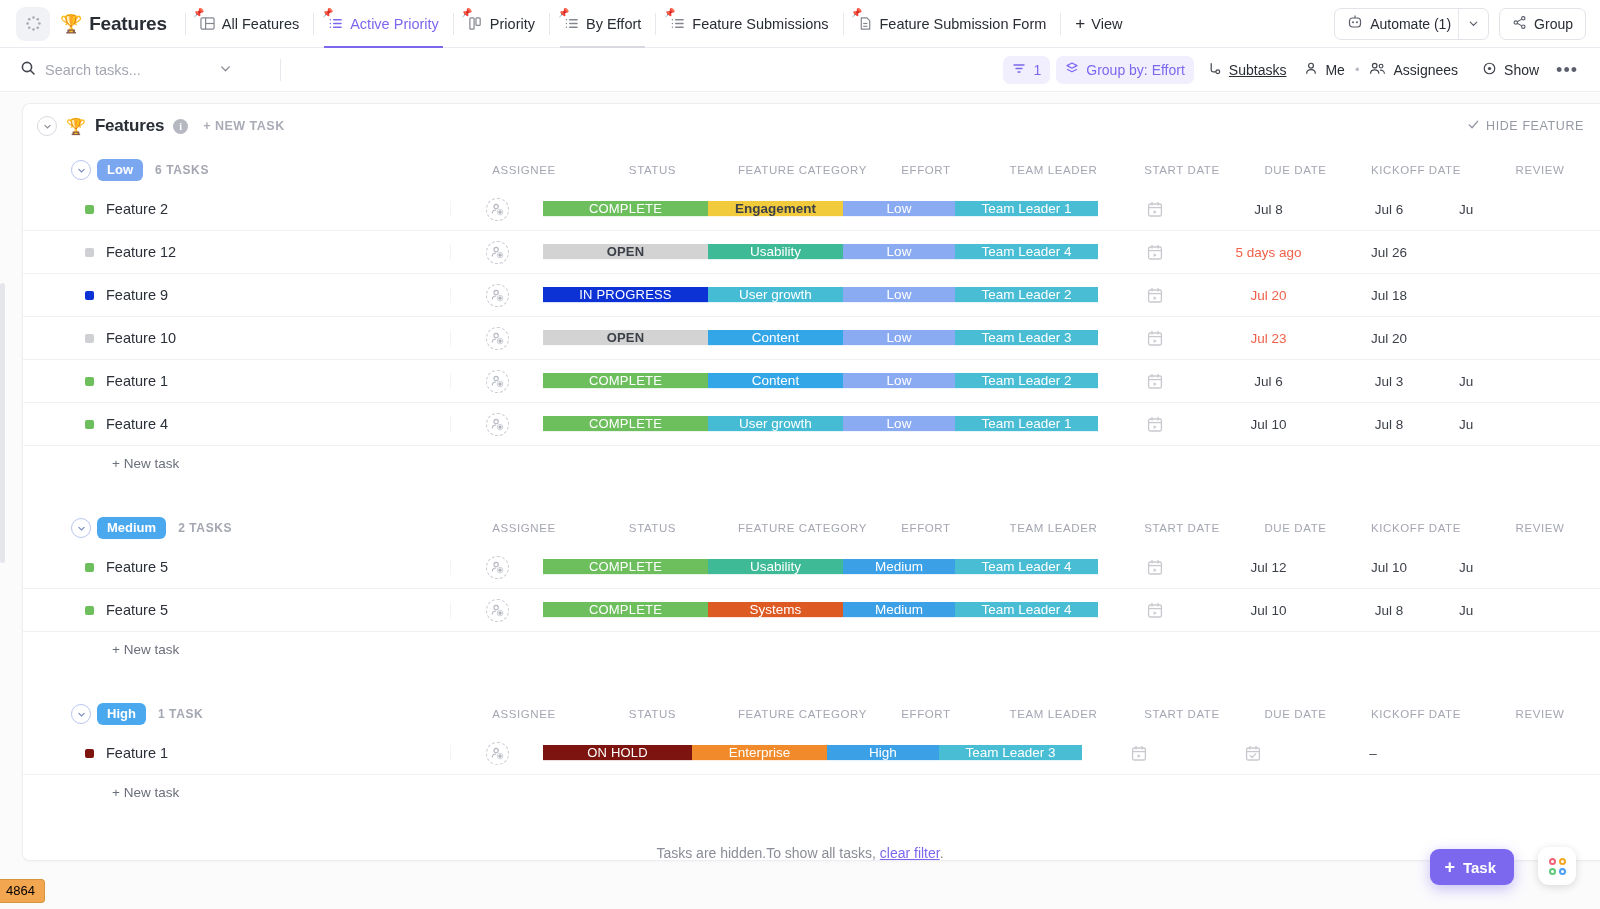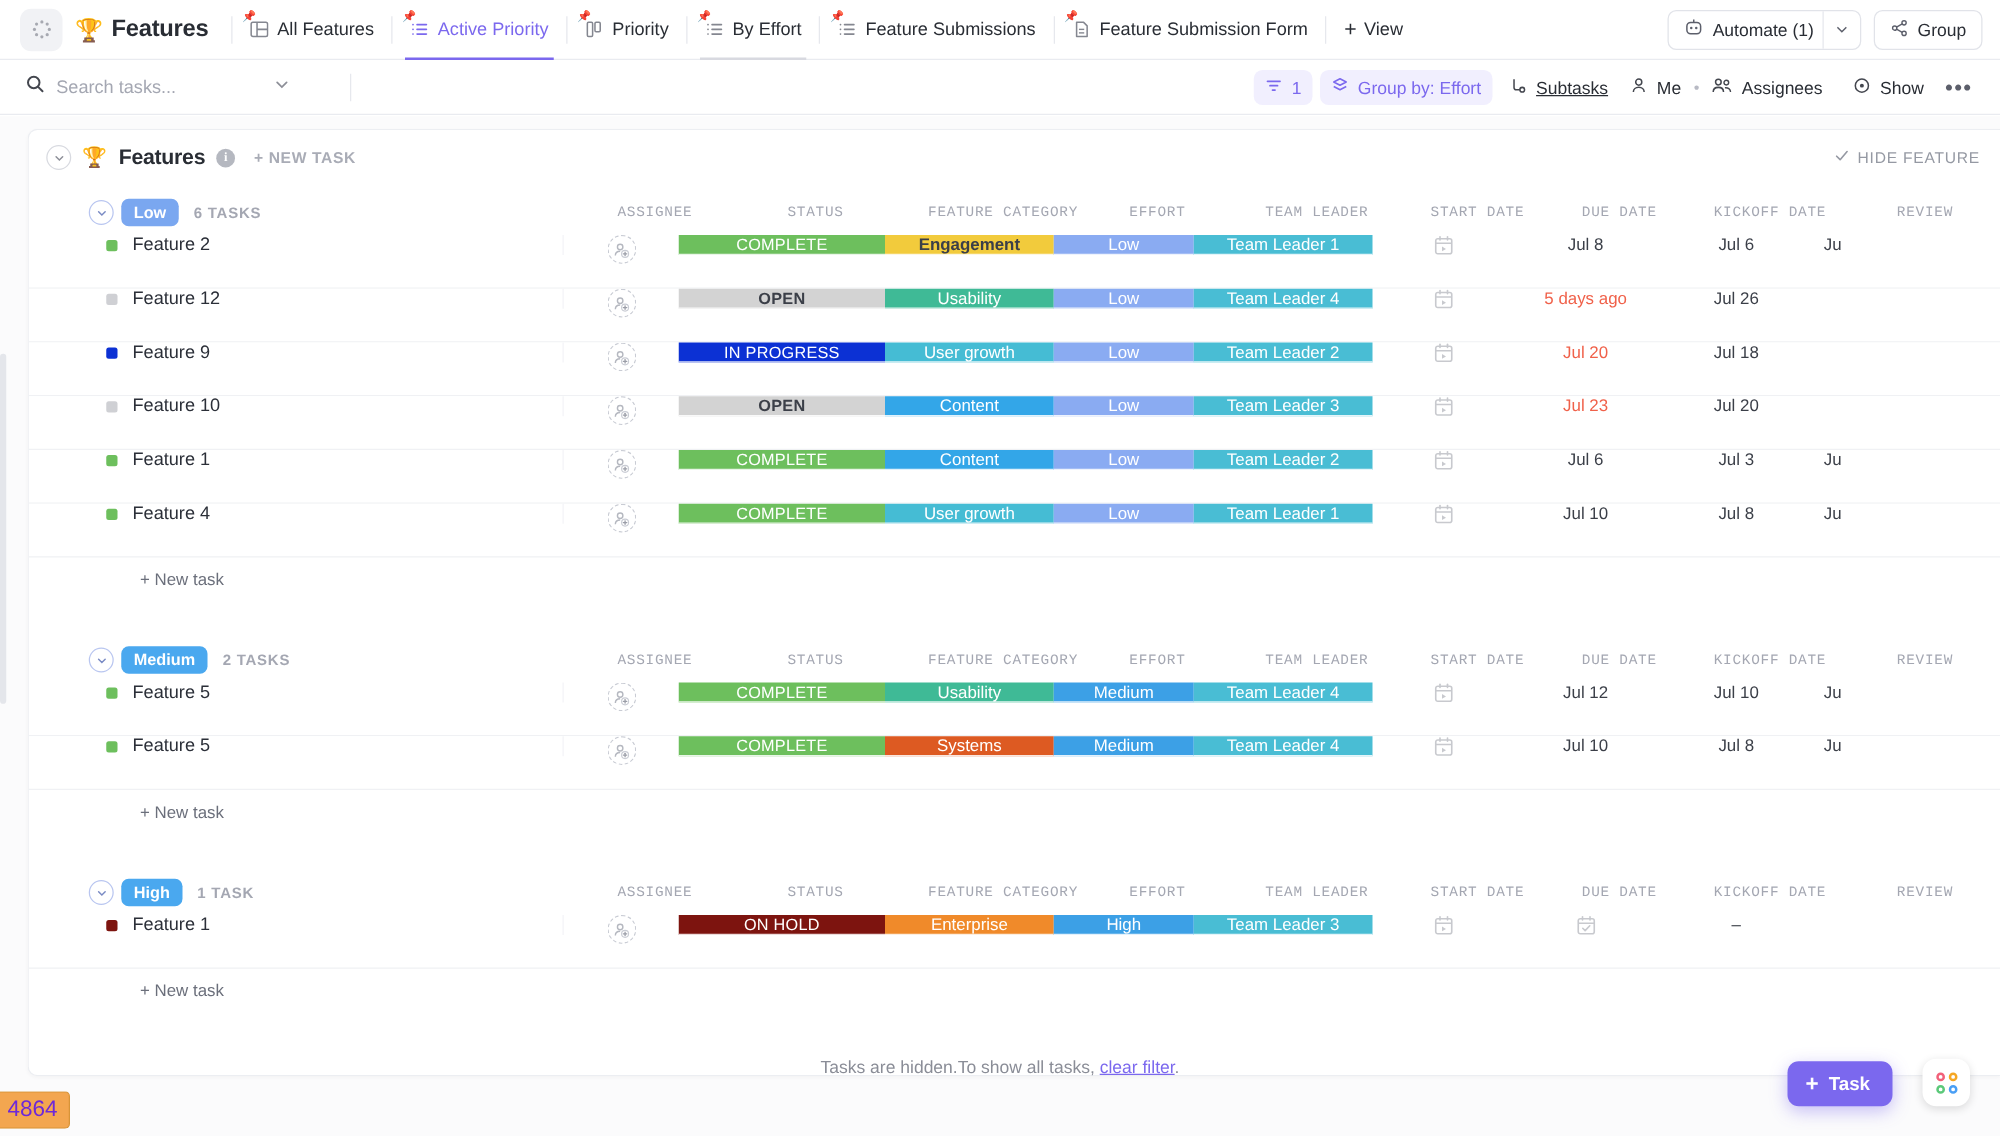--- a/index.html
+++ b/index.html
@@ -164,30 +164,30 @@
   }
   .pill {
     margin-left: 26px;
     color: #fff; font-size: 13px; font-weight: bold;
     padding: 3px 10px; border-radius: 6px; line-height: 1.25;
   }
   .task-count {
     margin-left: 12px; font-size: 12px; color: #a4a7b2;
     letter-spacing: .6px; font-weight: 600;
   }
-  .colheads { display: flex; margin-left: auto; font-family: Liberation Mono, monospace; }
+  .colheads { display: flex; margin-left: auto; }
   .colhead {
     font-size: 11.5px; color: #a4a7b2; letter-spacing: .6px;
     text-align: center; font-weight: 500; white-space: nowrap;
     overflow: hidden;
   }
 
   
   .row {
-    display: flex; align-items: flex-start; height: 43px;
+    display: flex; align-items: center; height: 43px;
     border-bottom: 1px solid #f0f1f4;
     background: #fff;
   }
   .row:first-of-type { border-top: 1px solid #f0f1f4; }
   .cell-name {
     display: flex; align-items: center; gap: 12px;
     padding-left: 62px; flex: none;
     border-right: 1px solid #f3f4f7;
   }
   .sq {
@@ -247,22 +247,22 @@
     display: flex; align-items: center; justify-content: center;
     cursor: pointer;
   }
   .apps-grid {
     display: grid; grid-template-columns: 7px 7px; grid-gap: 3px;
   }
   .apps-grid i { width: 7px; height: 7px; border-radius: 50%; display: block;
                  border: 2px solid; }
   .corner-badge2 {
     position: absolute; left: 0; bottom: 6px;
-    background: #f3a650; color: #6d28d9;
-    font-size: 18px; padding: 3px 9px 4px 6px;
+    background: #f3a650; color: #000000;
+    font-size: 13px; padding: 3px 9px 4px 6px;
     border-radius: 0 4px 4px 0;
     border: 1px solid #d89438; border-left: none;
   }
   .scroll-track {
     position: absolute; left: 0; top: 190px; width: 5px; height: 280px;
     background: #e4e6eb; border-radius: 3px;
   }
 </style>
 </head>
 <body>
@@ -886,21 +886,21 @@
         <span class="avatar-add">
                 <svg width="14" height="14" viewBox="0 0 16 16">
   <circle cx="7" cy="5.2" r="2.5" fill="none" stroke="#b5b8c0" stroke-width="1.3"></circle>
   <path d="M2.6 13c0-2.5 2-3.9 4.4-3.9" fill="none" stroke="#b5b8c0" stroke-width="1.3"></path>
   <circle cx="11.5" cy="11.5" r="3.2" fill="#fff" stroke="#c9ccd4" stroke-width="1"></circle>
   <line x1="11.5" y1="9.9" x2="11.5" y2="13.1" stroke="#9a9da7" stroke-width="1.2" stroke-linecap="round"></line>
   <line x1="9.9" y1="11.5" x2="13.1" y2="11.5" stroke="#9a9da7" stroke-width="1.2" stroke-linecap="round"></line>
                 </svg>
               </span>
       </div>
-      <div class="cell-color status " style="width:165px;background:#7d140f">ON HOLD</div>
+      <div class="cell-color status " style="width:149px;background:#7d140f">ON HOLD</div>
       <div class="cell-color " style="width:135px;background:#f08a2a">Enterprise</div>
       <div class="cell-color" style="width:112px;background:#3ca0e6">High</div>
       <div class="cell-color" style="width:143px;background:#49bdd4">Team Leader 3</div>
       <div class="cell-plain" style="width:114px">
               <svg width="16" height="17" viewBox="0 0 16 17" class="cal">
   <rect x="1.6" y="3" width="12.8" height="12" rx="1.6" fill="none" stroke="#7d818c" stroke-width="1.3"></rect>
   <line x1="1.6" y1="6.6" x2="14.4" y2="6.6" stroke="#7d818c" stroke-width="1.3"></line>
   <line x1="5" y1="1.4" x2="5" y2="4" stroke="#7d818c" stroke-width="1.3" stroke-linecap="round"></line>
   <line x1="11" y1="1.4" x2="11" y2="4" stroke="#7d818c" stroke-width="1.3" stroke-linecap="round"></line>
   <path d="M6.6 9.2l3.2 1.9-3.2 1.9z" fill="#7d818c"></path>

